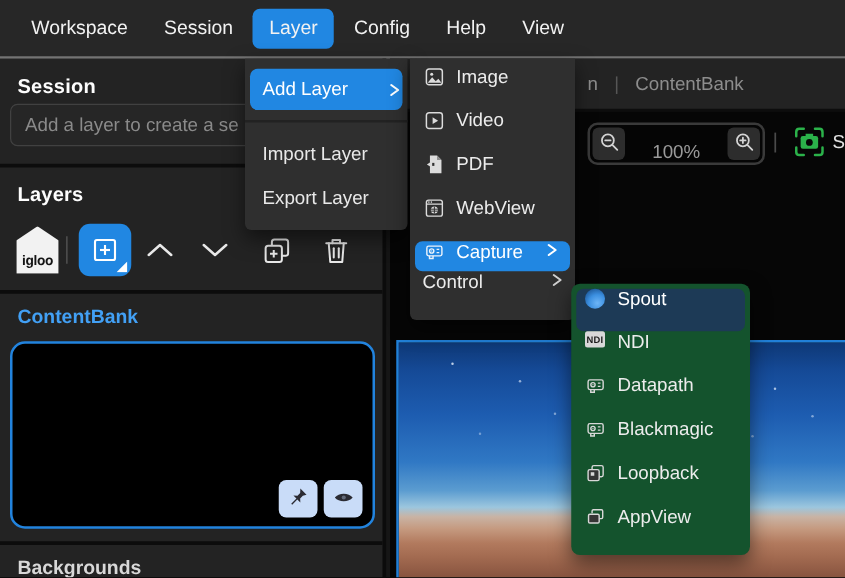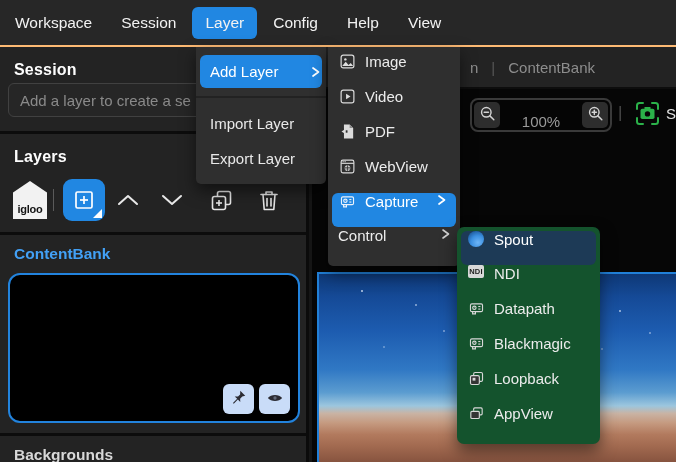--- a/index.html
+++ b/index.html
@@ -4,21 +4,21 @@
 <style>
   * { margin:0; padding:0; box-sizing:border-box; }
   html,body { background:#000; }
   .screen {
     position:relative; width:676px; height:462px; overflow:hidden;
     background:#161616; font-family:"Liberation Sans", sans-serif;
     -webkit-font-smoothing:antialiased;
   }
   
   .menubar{position:absolute;left:0;top:0;width:676px;height:47px;background:#272727;
-    display:flex;align-items:center;padding-left:2px;border-bottom:2px solid #fdba74;}
+    display:flex;align-items:center;padding-left:12px;border-bottom:2px solid #737373;}
   .mb-item{padding:7px 13px;margin-right:3px;color:#f2f2f2;font-size:15.5px;border-radius:6px;cursor:default;}
   .mb-item.active{background:#2187e2;}
   
   .sidebar{position:absolute;left:0;top:47px;width:309px;height:415px;background:#232323;
     border-right:3px solid #0b0b0b;}
   .side-h{margin:14px 0 0 14px;font-size:16px;font-weight:bold;color:#fdfdfd;letter-spacing:.2px;}
   .session-input{display:block;margin:4px 8px 0 8px;width:292px;height:34px;background:#262626;
     border:1px solid #414141;border-radius:6px;padding:0 11px;font-size:15px;color:#ddd;
     font-family:"Liberation Sans",sans-serif;outline:none;}
   .session-input::placeholder{color:#8a8a8a;}
@@ -67,21 +67,21 @@
   
   .menu{position:absolute;background:#2f2f2f;box-shadow:0 7px 16px rgba(0,0,0,.5);z-index:20;}
   .layer-menu{left:196px;top:47px;width:130px;border-radius:0 0 5px 5px;padding:4px 0 8px;}
   .menu-item-hl{margin:4px;height:33px;background:#2187e2;border-radius:6px;display:flex;
     align-items:center;padding:0 0 0 10px;color:#fff;font-size:15px;}
   .menu-sep{height:2px;background:#222;margin:8px 0;}
   .menu-item-plain{height:35px;line-height:35px;padding-left:14px;color:#e9e9e9;font-size:15px;}
   .addlayer-menu{left:328px;top:47px;width:132px;border-radius:0 0 5px 5px;padding:6px 0 4px;z-index:21;}
   .sub-item{height:35px;display:flex;align-items:flex-start;gap:9px;padding:0 8px 0 10px;
     color:#ececec;font-size:15px;}
-  .sub-item.hl{background:#2187e2;border-radius:6px;margin:0 4px;padding-left:6px;color:#fff;height:34px;}
+  .sub-item.hl{background:#2187e2;border-radius:6px;margin:0 4px;padding-left:6px;color:#fff;height:24px;}
   .capture-menu{left:457px;top:227px;width:143px;background:#14532d;border-radius:7px;padding:4px 0;z-index:22;}
   .sub-item.spout-hl{background:#1d3a56;border-radius:6px;margin:0 4px;padding-left:6px;color:#fff;height:34px;}
   .chev{margin-left:auto;display:flex;}
   .mi-icon{display:flex;align-items:center;justify-content:center;width:18px;}
   .ndi-badge{background:#d8d8d8;color:#1c1c1c;font-size:7.5px;font-weight:bold;border-radius:2px;
     padding:2px 1.5px;letter-spacing:.2px;}
   .spout-ball{width:16px;height:16px;border-radius:50%;
     background:radial-gradient(circle at 62% 72%, #6db5f7 0%, #3b8fe0 45%, #1b5494 85%, #123e6e 100%);}
 </style>
 </head>

